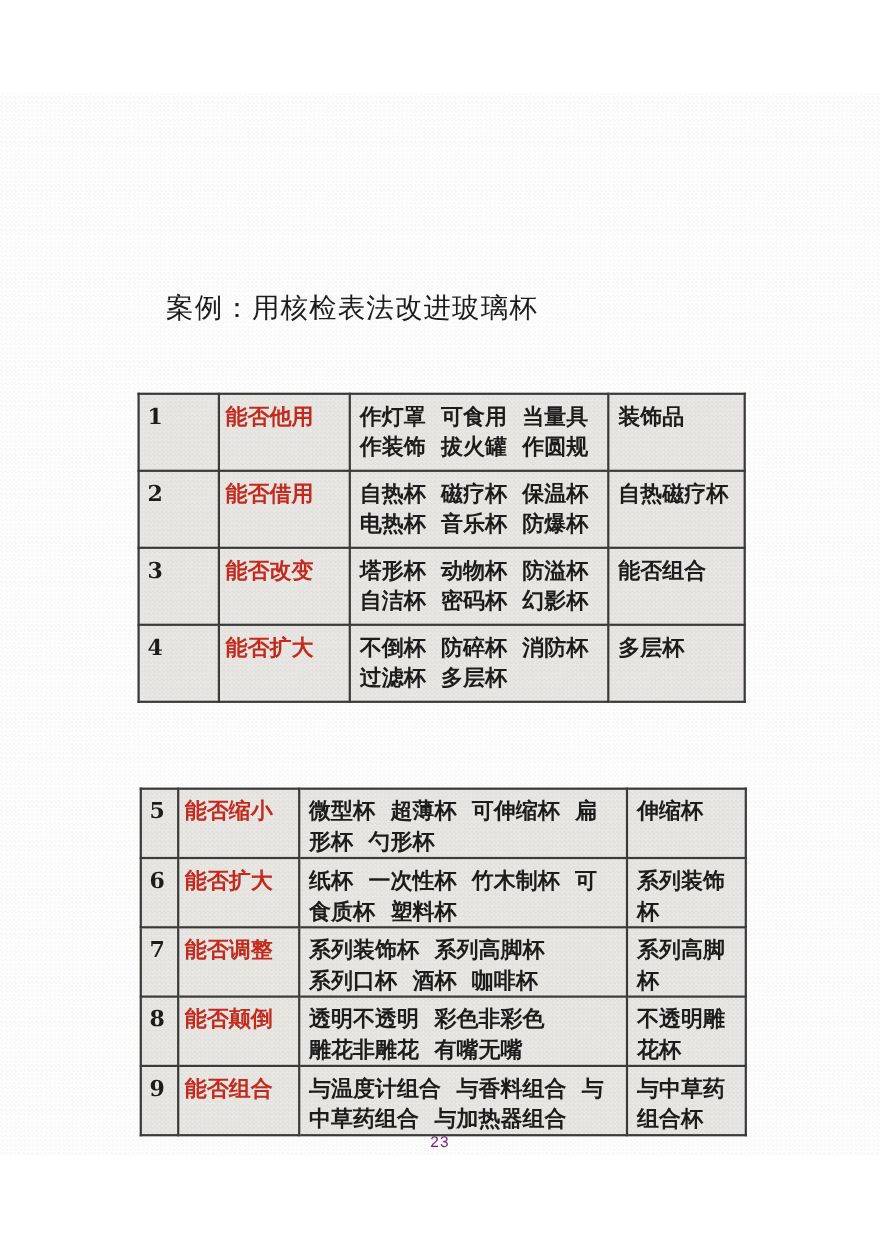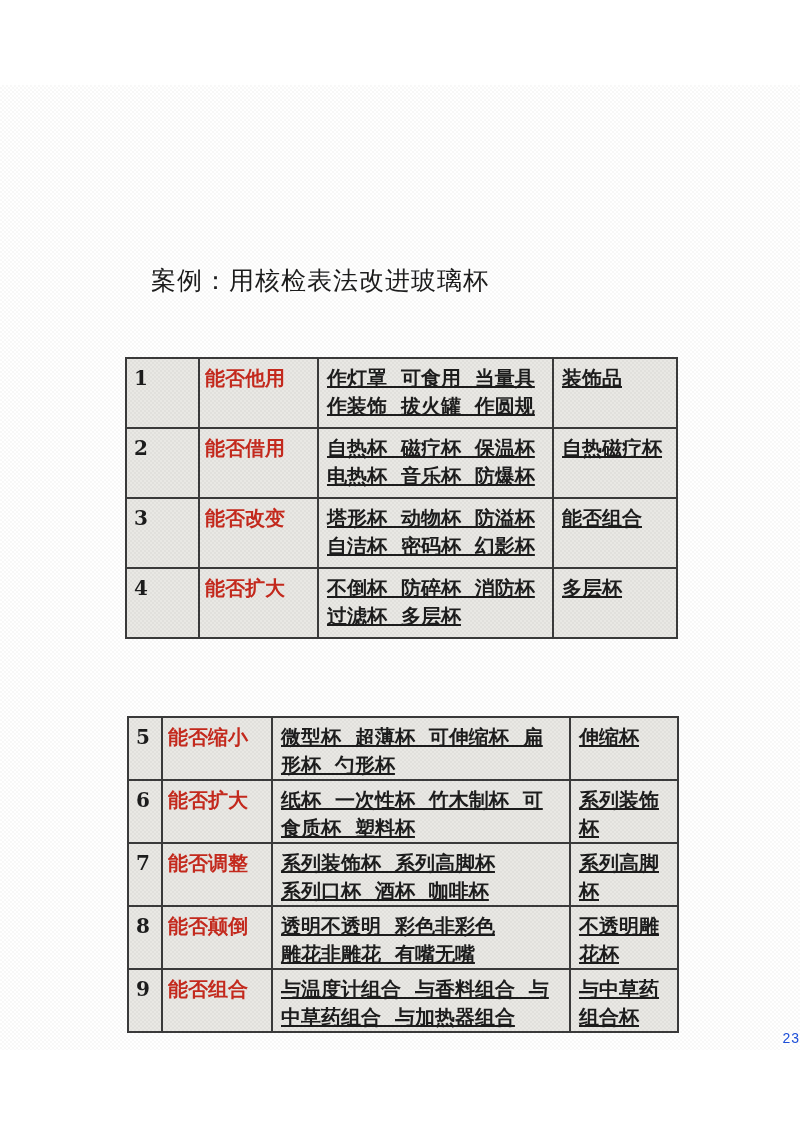--- a/index.html
+++ b/index.html
@@ -55,26 +55,26 @@
     line-height:28px;
     text-align:left;
     font-weight:700;
     overflow:hidden;
   }
   #table1 .h-row{height:56px;}
   #table1 .t-row{height:70px;}
   #table2 .t-row{height:62px;}
   .c-no{padding-left:7px;}
   .c-item{padding-left:5px;color:var(--item-red);}
-  .c-ideas,.c-plan{white-space:pre-wrap;text-decoration:underline;}
+  .c-ideas,.c-plan{white-space:pre-wrap;}
   #table1 .h-item{padding-left:30px;color:var(--text);}
   #table1 .h-ideas{padding-left:12px;}
   .page-number{
     position:absolute;left:0;top:1030px;width:800px;
-    text-align:right;font-size:14px;letter-spacing:1px;color:#1d4ed8;
+    text-align:center;font-size:14px;letter-spacing:1px;color:#701a75;
   }
 </style>
 </head>
 <body>
 
 <div class="scan-texture"></div>
 
 <div class="body-text">
 </div>
 

